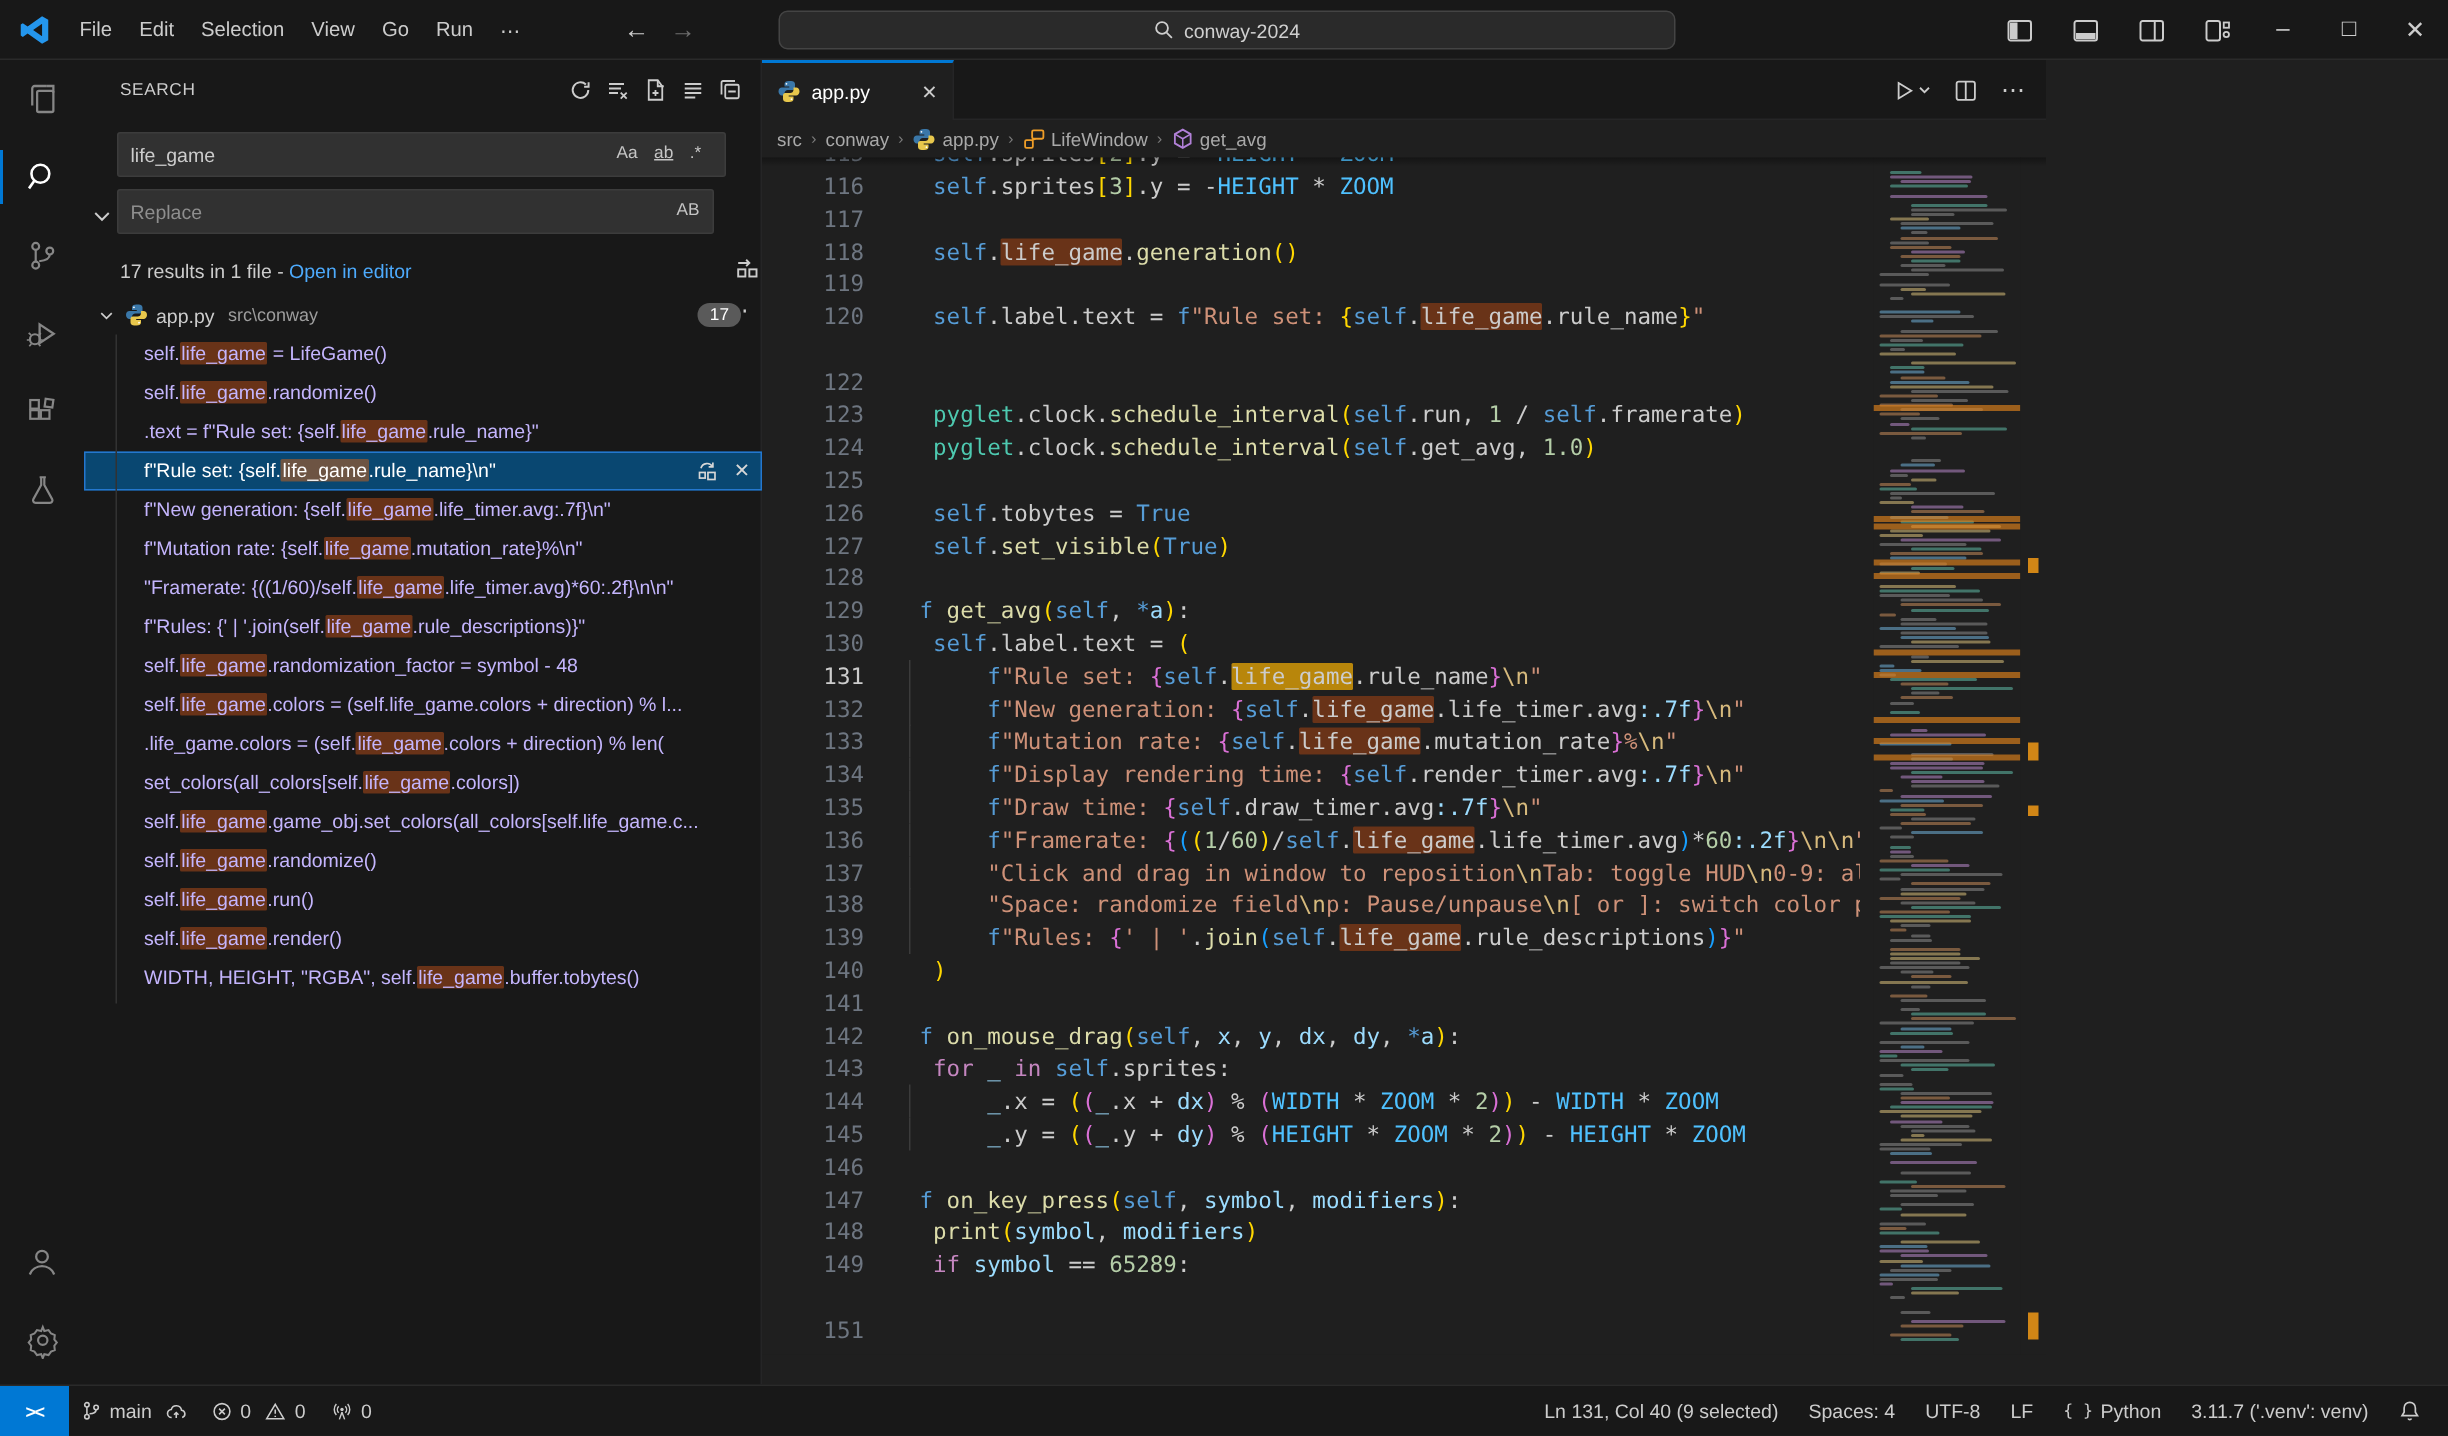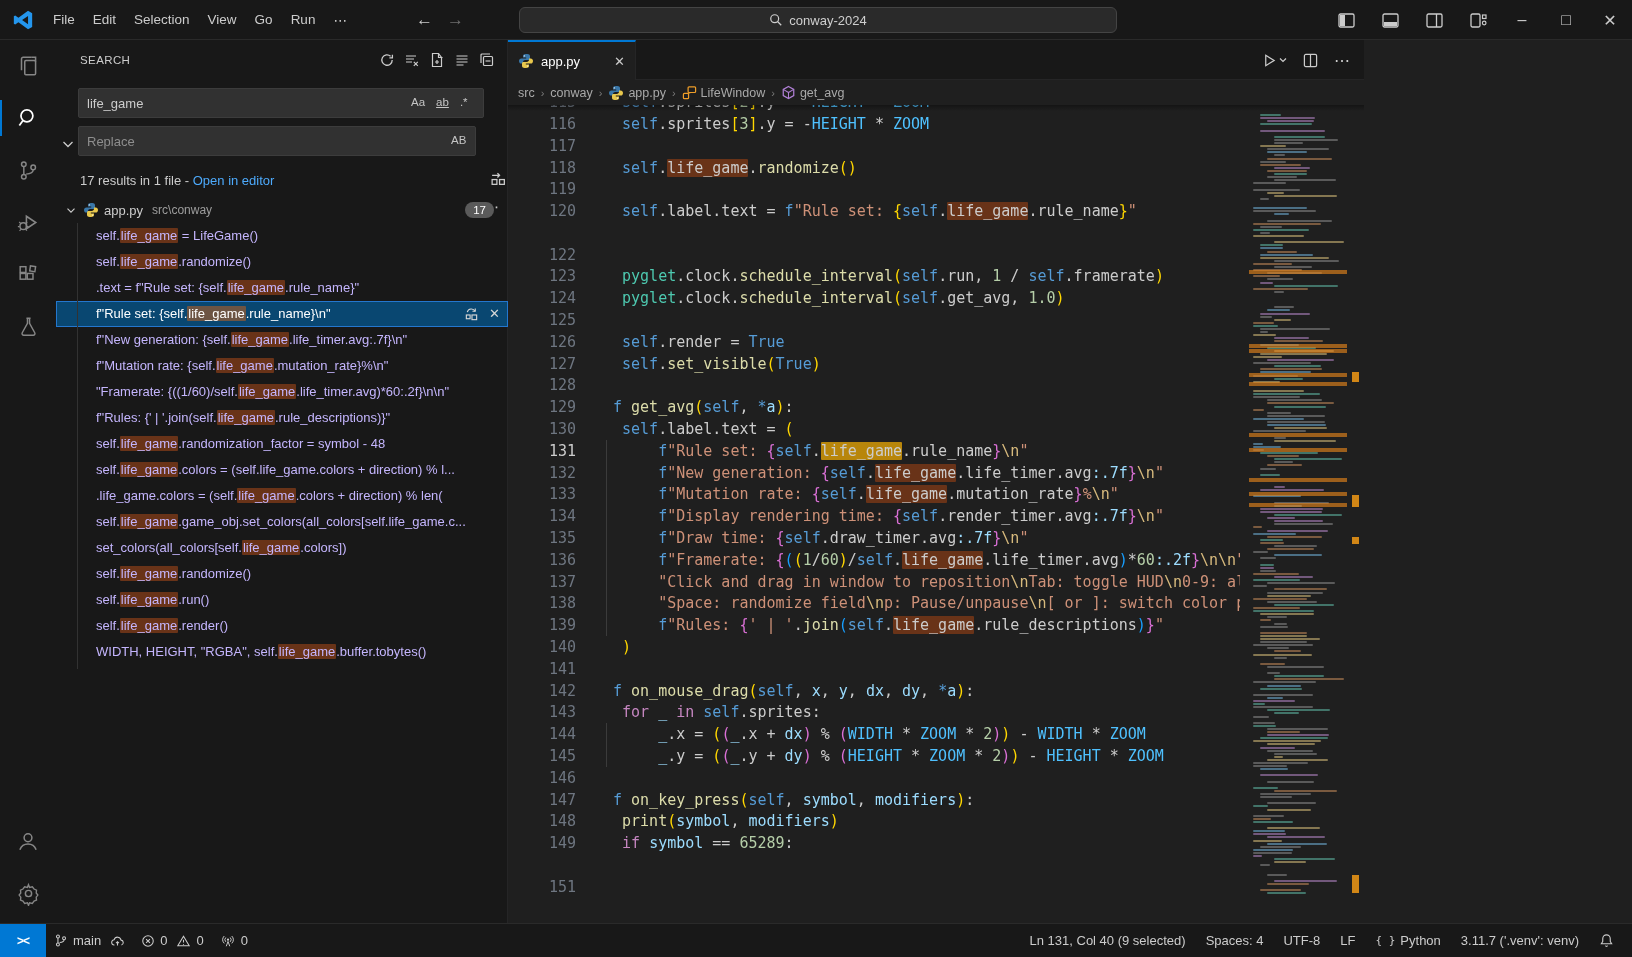--- a/index.html
+++ b/index.html
@@ -325,22 +325,22 @@
               </span>
               <span>✕</span>
             </span></div>
           <div class="match-row"><span>f"New generation: {self.</span><span class="mk">life_game</span><span>.life_timer.avg:.7f}\n"</span></div>
           <div class="match-row"><span>f"Mutation rate: {self.</span><span class="mk">life_game</span><span>.mutation_rate}%\n"</span></div>
           <div class="match-row"><span>"Framerate: {((1/60)/self.</span><span class="mk">life_game</span><span>.life_timer.avg)*60:.2f}\n\n"</span></div>
           <div class="match-row"><span>f"Rules: {' | '.join(self.</span><span class="mk">life_game</span><span>.rule_descriptions)}"</span></div>
           <div class="match-row"><span>self.</span><span class="mk">life_game</span><span>.randomization_factor = symbol - 48</span></div>
           <div class="match-row"><span>self.</span><span class="mk">life_game</span><span>.colors = (self.life_game.colors + direction) % l...</span></div>
           <div class="match-row"><span>.life_game.colors = (self.</span><span class="mk">life_game</span><span>.colors + direction) % len(</span></div>
+          <div class="match-row"><span>set_colors(all_colors[self.</span><span class="mk">life_game</span><span>.colors])</span></div>
           <div class="match-row"><span>self.</span><span class="mk">life_game</span><span>.game_obj.set_colors(all_colors[self.life_game.c...</span></div>
-          <div class="match-row"><span>set_colors(all_colors[self.</span><span class="mk">life_game</span><span>.colors])</span></div>
           <div class="match-row"><span>self.</span><span class="mk">life_game</span><span>.randomize()</span></div>
           <div class="match-row"><span>self.</span><span class="mk">life_game</span><span>.run()</span></div>
           <div class="match-row"><span>self.</span><span class="mk">life_game</span><span>.render()</span></div>
           <div class="match-row"><span>WIDTH, HEIGHT, "RGBA", self.</span><span class="mk">life_game</span><span>.buffer.tobytes()</span></div>
         </div>
     </div>
     <div class="tree-guide"></div>
   </div>
 
   <div class="editor">
@@ -415,28 +415,28 @@
             </svg>
           </span>
           <span>get_avg</span>
         </span>
       </div>
     <div class="code-shadow"></div>
     <div class="code-area" id="code-area">
         <div class="code-line" style="top: -14px;"><span class="gutter-num">115</span><span class="line-text"><span class="c-pl"> </span><span class="c-kw">self</span><span class="c-pl">.sprites</span><span class="c-b1">[</span><span class="c-num">2</span><span class="c-b1">]</span><span class="c-pl">.y = -</span><span class="c-const">HEIGHT</span><span class="c-pl"> * </span><span class="c-const">ZOOM</span></span></div>
         <div class="code-line" style="top: 7.8px;"><span class="gutter-num">116</span><span class="line-text"><span class="c-pl"> </span><span class="c-kw">self</span><span class="c-pl">.sprites</span><span class="c-b1">[</span><span class="c-num">3</span><span class="c-b1">]</span><span class="c-pl">.y = -</span><span class="c-const">HEIGHT</span><span class="c-pl"> * </span><span class="c-const">ZOOM</span></span></div>
         <div class="code-line" style="top: 29.6px;"><span class="gutter-num">117</span><span class="line-text"></span></div>
-        <div class="code-line" style="top: 52px;"><span class="gutter-num">118</span><span class="line-text"><span class="c-pl"> </span><span class="c-kw">self</span><span class="c-pl">.</span><span class="c-pl hl-m">life_game</span><span class="c-pl">.</span><span class="c-fn">randomize</span><span class="c-b1">()</span></span></div>
+        <div class="code-line" style="top: 52px;"><span class="gutter-num">118</span><span class="line-text"><span class="c-pl"> </span><span class="c-kw">self</span><span class="c-pl">.</span><span class="c-pl hl-m">life_game</span><span class="c-pl">.</span><span class="c-fn">generation</span><span class="c-b1">()</span></span></div>
         <div class="code-line" style="top: 73.2px;"><span class="gutter-num">119</span><span class="line-text"></span></div>
         <div class="code-line" style="top: 95px;"><span class="gutter-num">120</span><span class="line-text"><span class="c-pl"> </span><span class="c-kw">self</span><span class="c-pl">.label.text = </span><span class="c-kw">f</span><span class="c-str">"Rule set: </span><span class="c-b1">{</span><span class="c-kw">self</span><span class="c-pl">.</span><span class="c-pl hl-m">life_game</span><span class="c-pl">.rule_name</span><span class="c-b1">}</span><span class="c-str">"</span></span></div>
         <div class="code-line" style="top: 138.6px;"><span class="gutter-num">122</span><span class="line-text"></span></div>
         <div class="code-line" style="top: 160.4px;"><span class="gutter-num">123</span><span class="line-text"><span class="c-pl"> </span><span class="c-mod">pyglet</span><span class="c-pl">.clock.</span><span class="c-fn">schedule_interval</span><span class="c-b1">(</span><span class="c-kw">self</span><span class="c-pl">.run, </span><span class="c-num">1</span><span class="c-pl"> / </span><span class="c-kw">self</span><span class="c-pl">.framerate</span><span class="c-b1">)</span></span></div>
         <div class="code-line" style="top: 182.2px;"><span class="gutter-num">124</span><span class="line-text"><span class="c-pl"> </span><span class="c-mod">pyglet</span><span class="c-pl">.clock.</span><span class="c-fn">schedule_interval</span><span class="c-b1">(</span><span class="c-kw">self</span><span class="c-pl">.get_avg, </span><span class="c-num">1.0</span><span class="c-b1">)</span></span></div>
         <div class="code-line" style="top: 204px;"><span class="gutter-num">125</span><span class="line-text"></span></div>
-        <div class="code-line" style="top: 225.8px;"><span class="gutter-num">126</span><span class="line-text"><span class="c-pl"> </span><span class="c-kw">self</span><span class="c-pl">.render = </span><span class="c-kw">True</span></span></div>
+        <div class="code-line" style="top: 225.8px;"><span class="gutter-num">126</span><span class="line-text"><span class="c-pl"> </span><span class="c-kw">self</span><span class="c-pl">.tobytes = </span><span class="c-kw">True</span></span></div>
         <div class="code-line" style="top: 247.6px;"><span class="gutter-num">127</span><span class="line-text"><span class="c-pl"> </span><span class="c-kw">self</span><span class="c-pl">.</span><span class="c-fn">set_visible</span><span class="c-b1">(</span><span class="c-kw">True</span><span class="c-b1">)</span></span></div>
         <div class="code-line" style="top: 269.4px;"><span class="gutter-num">128</span><span class="line-text"></span></div>
         <div class="code-line" style="top: 291.2px;"><span class="gutter-num">129</span><span class="line-text"><span class="c-kw">f </span><span class="c-fn">get_avg</span><span class="c-b1">(</span><span class="c-kw">self</span><span class="c-pl">, </span><span class="c-kw">*</span><span class="c-param">a</span><span class="c-b1">)</span><span class="c-pl">:</span></span></div>
         <div class="code-line" style="top: 313px;"><span class="gutter-num">130</span><span class="line-text"><span class="c-pl"> </span><span class="c-kw">self</span><span class="c-pl">.label.text = </span><span class="c-b1">(</span></span></div>
         <div class="code-line" style="top: 334.8px;"><span class="gutter-num cur">131</span><span class="indent-guide"></span><span class="line-text"><span class="c-pl">     </span><span class="c-kw">f</span><span class="c-str">"Rule set: </span><span class="c-b2">{</span><span class="c-kw">self</span><span class="c-pl">.</span><span class="c-pl hl-c">life_game</span><span class="c-pl">.rule_name</span><span class="c-b2">}</span><span class="c-esc">\n</span><span class="c-str">"</span></span></div>
         <div class="code-line" style="top: 356.6px;"><span class="gutter-num">132</span><span class="indent-guide"></span><span class="line-text"><span class="c-pl">     </span><span class="c-kw">f</span><span class="c-str">"New generation: </span><span class="c-b2">{</span><span class="c-kw">self</span><span class="c-pl">.</span><span class="c-pl hl-m">life_game</span><span class="c-pl">.life_timer.avg</span><span class="c-param">:.7f</span><span class="c-b2">}</span><span class="c-esc">\n</span><span class="c-str">"</span></span></div>
         <div class="code-line" style="top: 378.4px;"><span class="gutter-num">133</span><span class="indent-guide"></span><span class="line-text"><span class="c-pl">     </span><span class="c-kw">f</span><span class="c-str">"Mutation rate: </span><span class="c-b2">{</span><span class="c-kw">self</span><span class="c-pl">.</span><span class="c-pl hl-m">life_game</span><span class="c-pl">.mutation_rate</span><span class="c-b2">}</span><span class="c-str">%</span><span class="c-esc">\n</span><span class="c-str">"</span></span></div>
         <div class="code-line" style="top: 400.2px;"><span class="gutter-num">134</span><span class="indent-guide"></span><span class="line-text"><span class="c-pl">     </span><span class="c-kw">f</span><span class="c-str">"Display rendering time: </span><span class="c-b2">{</span><span class="c-kw">self</span><span class="c-pl">.render_timer.avg</span><span class="c-param">:.7f</span><span class="c-b2">}</span><span class="c-esc">\n</span><span class="c-str">"</span></span></div>
         <div class="code-line" style="top: 422px;"><span class="gutter-num">135</span><span class="indent-guide"></span><span class="line-text"><span class="c-pl">     </span><span class="c-kw">f</span><span class="c-str">"Draw time: </span><span class="c-b2">{</span><span class="c-kw">self</span><span class="c-pl">.draw_timer.avg</span><span class="c-param">:.7f</span><span class="c-b2">}</span><span class="c-esc">\n</span><span class="c-str">"</span></span></div>
         <div class="code-line" style="top: 443.8px;"><span class="gutter-num">136</span><span class="indent-guide"></span><span class="line-text"><span class="c-pl">     </span><span class="c-kw">f</span><span class="c-str">"Framerate: </span><span class="c-b2">{</span><span class="c-b3">(</span><span class="c-b1">(</span><span class="c-num">1</span><span class="c-pl">/</span><span class="c-num">60</span><span class="c-b1">)</span><span class="c-pl">/</span><span class="c-kw">self</span><span class="c-pl">.</span><span class="c-pl hl-m">life_game</span><span class="c-pl">.life_timer.avg</span><span class="c-b3">)</span><span class="c-pl">*</span><span class="c-num">60</span><span class="c-param">:.2f</span><span class="c-b2">}</span><span class="c-esc">\n\n</span><span class="c-str">"</span></span></div>

